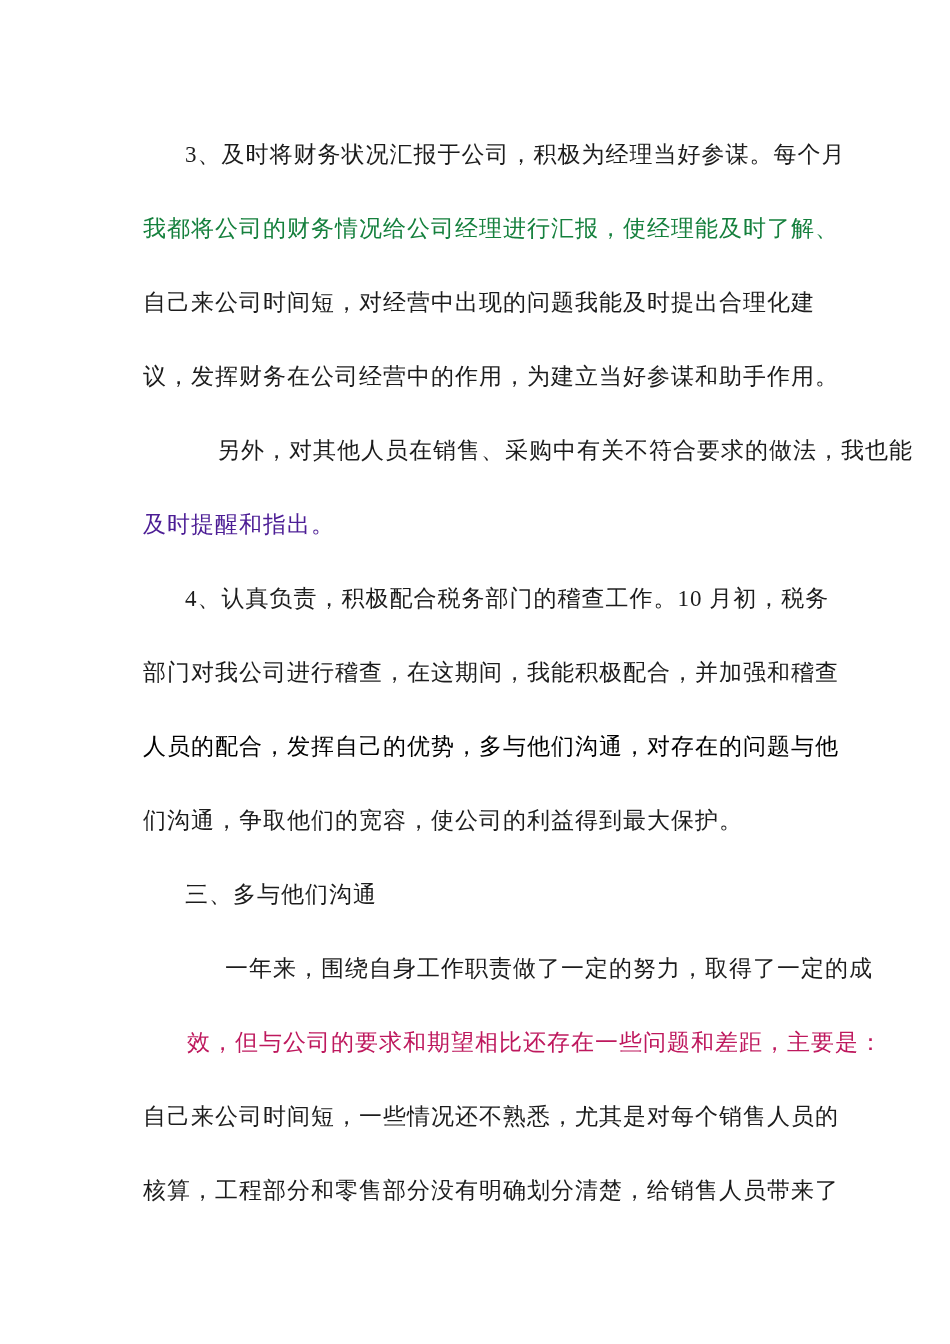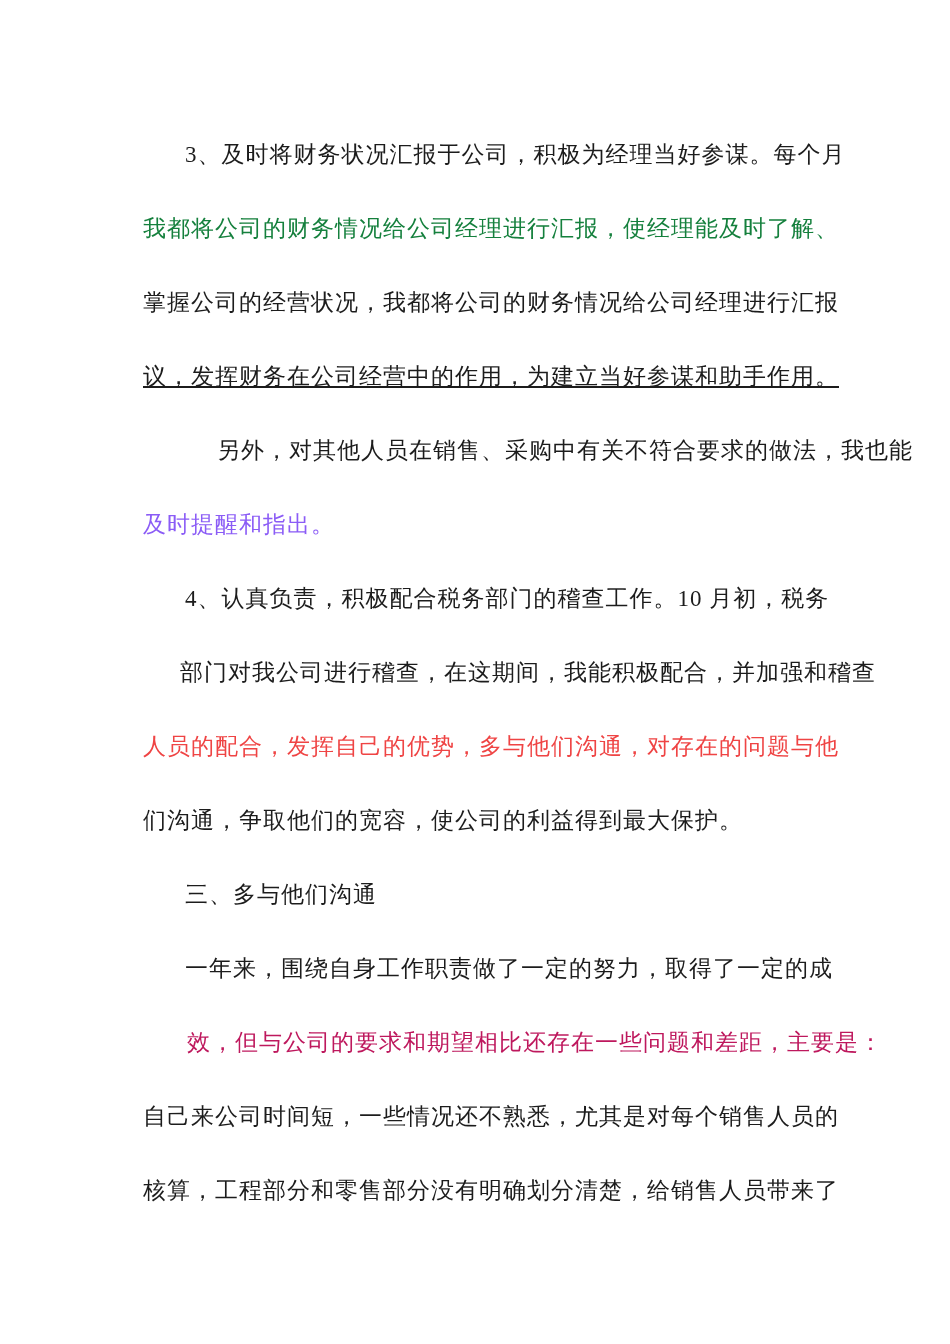--- a/index.html
+++ b/index.html
@@ -38,27 +38,27 @@
     padding-left: 42px;
   }
 </style>
 </head>
 <body>
 
 <div class="page" style="background: rgb(255, 255, 255);">
   <div class="content">
       <div class="line indent" style="color: rgb(28, 28, 28);">3、及时将财务状况汇报于公司，积极为经理当好参谋。每个月</div>
       <div class="line" style="color: #15803d;">我都将公司的财务情况给公司经理进行汇报，使经理能及时了解、</div>
-      <div class="line" style="color: rgb(28, 28, 28);">掌握公司的经营状况，我都将公司的财务情况给公司经理进行汇报</div>
-      <div class="line" style="color: rgb(28, 28, 28); text-decoration: underline;">议，发挥财务在公司经营中的作用，为建立当好参谋和助手作用。</div>
+      <div class="line" style="color: rgb(28, 28, 28);">自己来公司时间短，对经营中出现的问题我能及时提出合理化建</div>
+      <div class="line" style="color: rgb(28, 28, 28);">议，发挥财务在公司经营中的作用，为建立当好参谋和助手作用。</div>
       <div class="line" style="color: rgb(28, 28, 28); text-align: right;">另外，对其他人员在销售、采购中有关不符合要求的做法，我也能</div>
-      <div class="line" style="color: #8b5cf6;">及时提醒和指出。</div>
+      <div class="line" style="color: #4c1d95;">及时提醒和指出。</div>
       <div class="line indent" style="color: rgb(28, 28, 28);">4、认真负责，积极配合税务部门的稽查工作。10 月初，税务</div>
-      <div class="line" style="color: rgb(28, 28, 28); text-align: center;">部门对我公司进行稽查，在这期间，我能积极配合，并加强和稽查</div>
-      <div class="line" style="color: #ef4444;">人员的配合，发挥自己的优势，多与他们沟通，对存在的问题与他</div>
+      <div class="line" style="color: rgb(28, 28, 28);">部门对我公司进行稽查，在这期间，我能积极配合，并加强和稽查</div>
+      <div class="line" style="color: #000000;">人员的配合，发挥自己的优势，多与他们沟通，对存在的问题与他</div>
       <div class="line" style="color: rgb(28, 28, 28);">们沟通，争取他们的宽容，使公司的利益得到最大保护。</div>
       <div class="line indent" style="color: rgb(28, 28, 28);">三、多与他们沟通</div>
-      <div class="line indent" style="color: rgb(28, 28, 28);">一年来，围绕自身工作职责做了一定的努力，取得了一定的成</div>
+      <div class="line indent" style="color: rgb(28, 28, 28); text-align: center;">一年来，围绕自身工作职责做了一定的努力，取得了一定的成</div>
       <div class="line" style="color: #be185d; margin-left: 44px;">效，但与公司的要求和期望相比还存在一些问题和差距，主要是：</div>
       <div class="line" style="color: rgb(28, 28, 28);">自己来公司时间短，一些情况还不熟悉，尤其是对每个销售人员的</div>
       <div class="line" style="color: rgb(28, 28, 28);">核算，工程部分和零售部分没有明确划分清楚，给销售人员带来了</div>
     </div>
 </div>
 
 </body></html>

